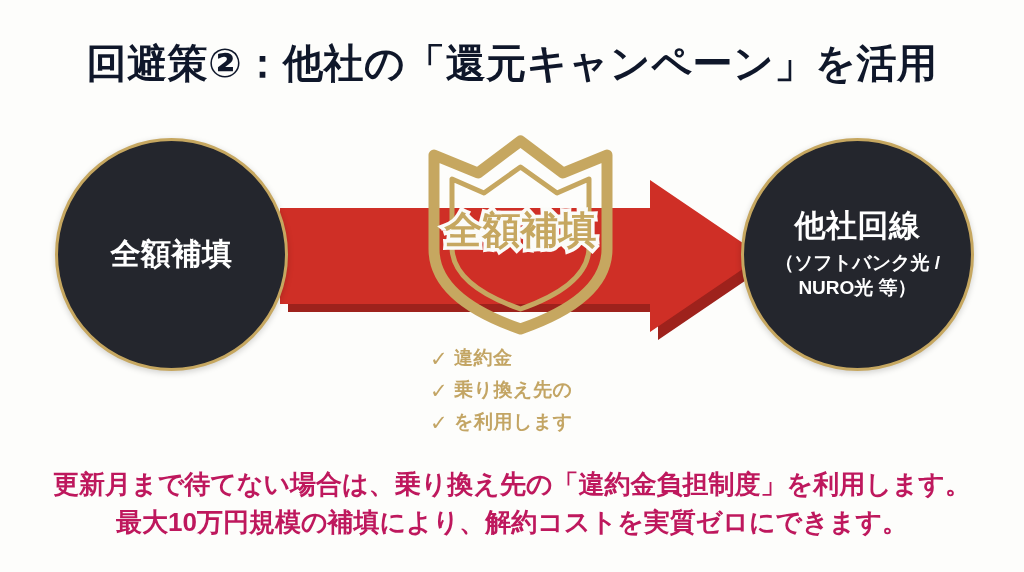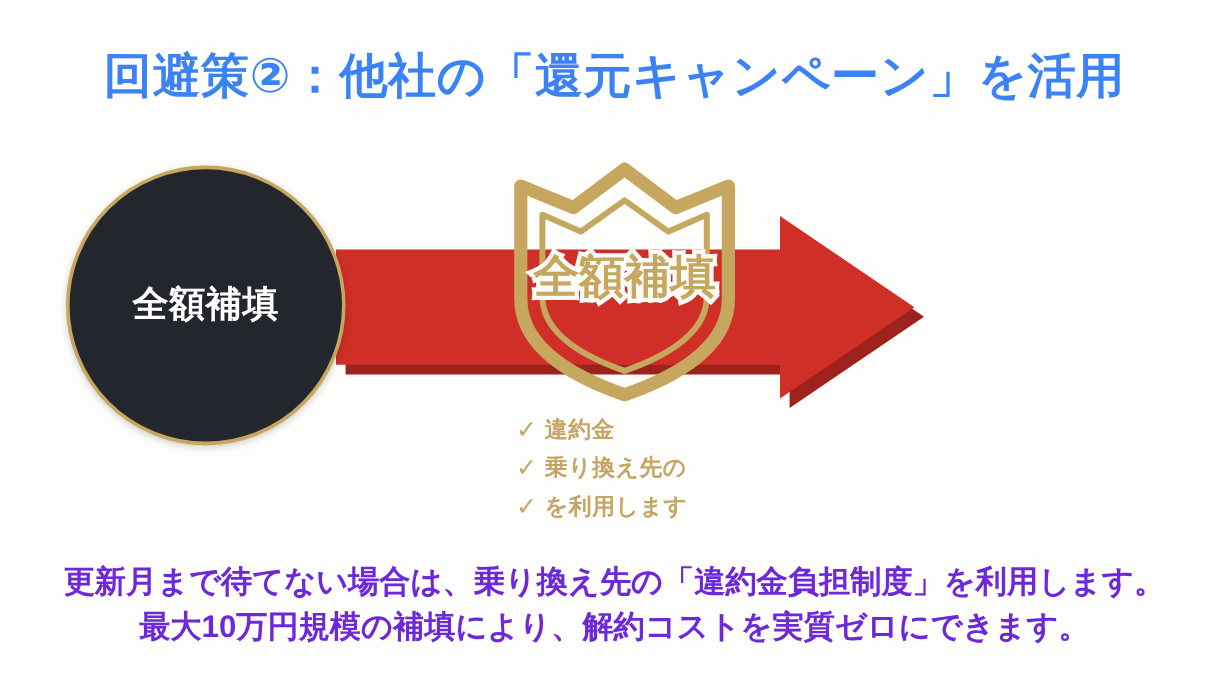--- a/index.html
+++ b/index.html
@@ -20,21 +20,21 @@
 
   
   .title {
     position: absolute;
     top: 36px;
     left: 0;
     width: 1024px;
     text-align: center;
     font-size: 40px;
     font-weight: bold;
-    color: #3b82f6;
+    color: #0f172a;
     letter-spacing: 0.5px;
     white-space: nowrap;
   }
 
   
   .node {
     position: absolute;
     border-radius: 50%;
     background: #24262d;
     border: 3px solid #c6a760;
@@ -139,21 +139,21 @@
     letter-spacing: 0.5px;
   }
 
   
   .caption {
     position: absolute;
     left: 0;
     top: 466px;
     width: 1024px;
     text-align: center;
-    color: #6d28d9;
+    color: #be185d;
   }
   .caption-line {
     font-size: 26px;
     font-weight: bold;
     line-height: 1.45;
     white-space: nowrap;
   }
 </style>
 </head>
 <body>
@@ -179,20 +179,27 @@
       <path d="M102.5 36 L66 62 L34 48 L34 116 Q34 154 102.5 178 Q171 154 171 116 L171 48 L139 62 Z" fill="none" stroke="#c6a760" stroke-width="5" stroke-linejoin="round"></path>
     </svg>
   </div>
 
   <div class="shield-label">全額補填</div>
 
   <div class="node node-left">
     <div class="node-title">全額補填</div>
   </div>
 
+  <div class="node node-right">
+    <div class="node-title node-title-lg">他社回線</div>
+    <div class="node-sub">
+      <div>（ソフトバンク光 /</div>
+      <div>NURO光 等）</div>
+    </div>
+  </div>
 
   <div class="benefits">
     <div class="benefit-row">
       <span class="check">✓</span>
       <span class="benefit-text">違約金</span>
     </div>
     <div class="benefit-row">
       <span class="check">✓</span>
       <span class="benefit-text">乗り換え先の</span>
     </div>

